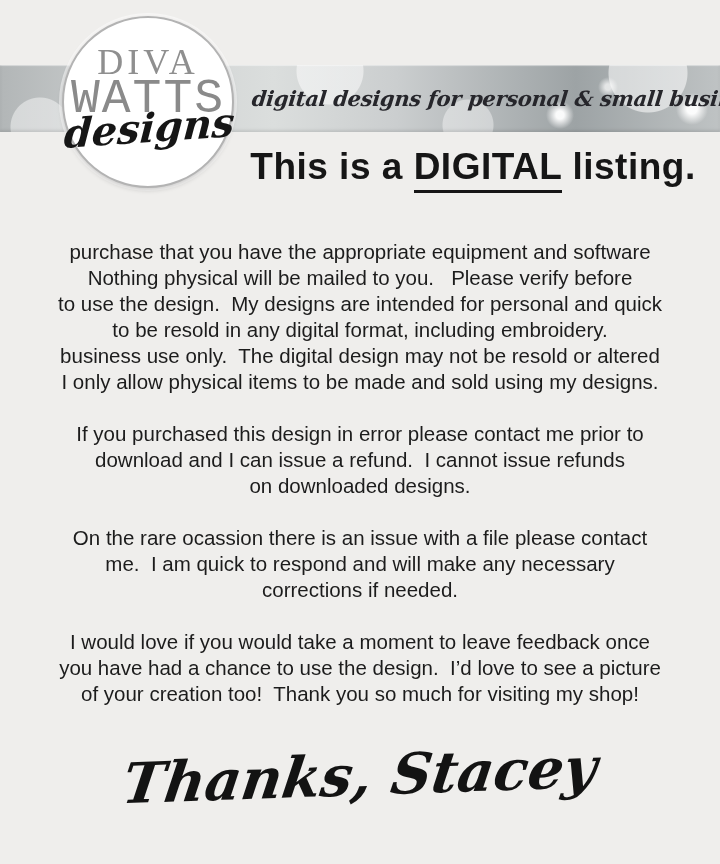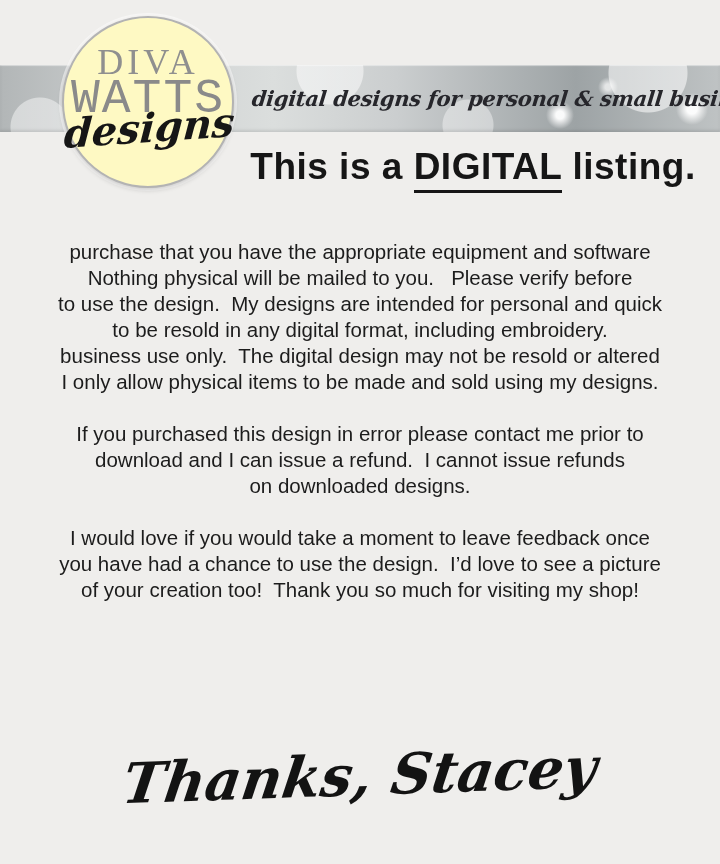--- a/index.html
+++ b/index.html
@@ -54,21 +54,21 @@
     white-space: nowrap;
   }
 
   
   .logo {
     position: absolute;
     top: 16px;
     left: 62px;
     width: 172px;
     height: 172px;
-    background: #fef9c3;
+    background: #ffffff;
     border: 2px solid #b3b3b3;
     border-radius: 50%;
     box-shadow: 0 2px 5px rgba(0,0,0,0.18), 0 0 0 3px rgba(255,255,255,0.55);
     text-align: center;
     z-index: 2;
   }
   .logo-line1 {
     margin-top: 26px;
     font-family: "Liberation Serif", serif;
     font-size: 36px;
@@ -169,20 +169,25 @@
       <div class="line">business use only.  The digital design may not be resold or altered</div>
       <div class="line">I only allow physical items to be made and sold using my designs.</div>
     </div>
 
     <div class="paragraph">
       <div class="line">If you purchased this design in error please contact me prior to</div>
       <div class="line">download and I can issue a refund.  I cannot issue refunds</div>
       <div class="line">on downloaded designs.</div>
     </div>
 
+    <div class="paragraph">
+      <div class="line">On the rare ocassion there is an issue with a file please contact</div>
+      <div class="line">me.  I am quick to respond and will make any necessary</div>
+      <div class="line">corrections if needed.</div>
+    </div>
 
     <div class="paragraph">
       <div class="line">I would love if you would take a moment to leave feedback once</div>
       <div class="line">you have had a chance to use the design.  I’d love to see a picture</div>
       <div class="line">of your creation too!  Thank you so much for visiting my shop!</div>
     </div>
 
   </div>
 
   <div class="signature">Thanks, Stacey</div>

